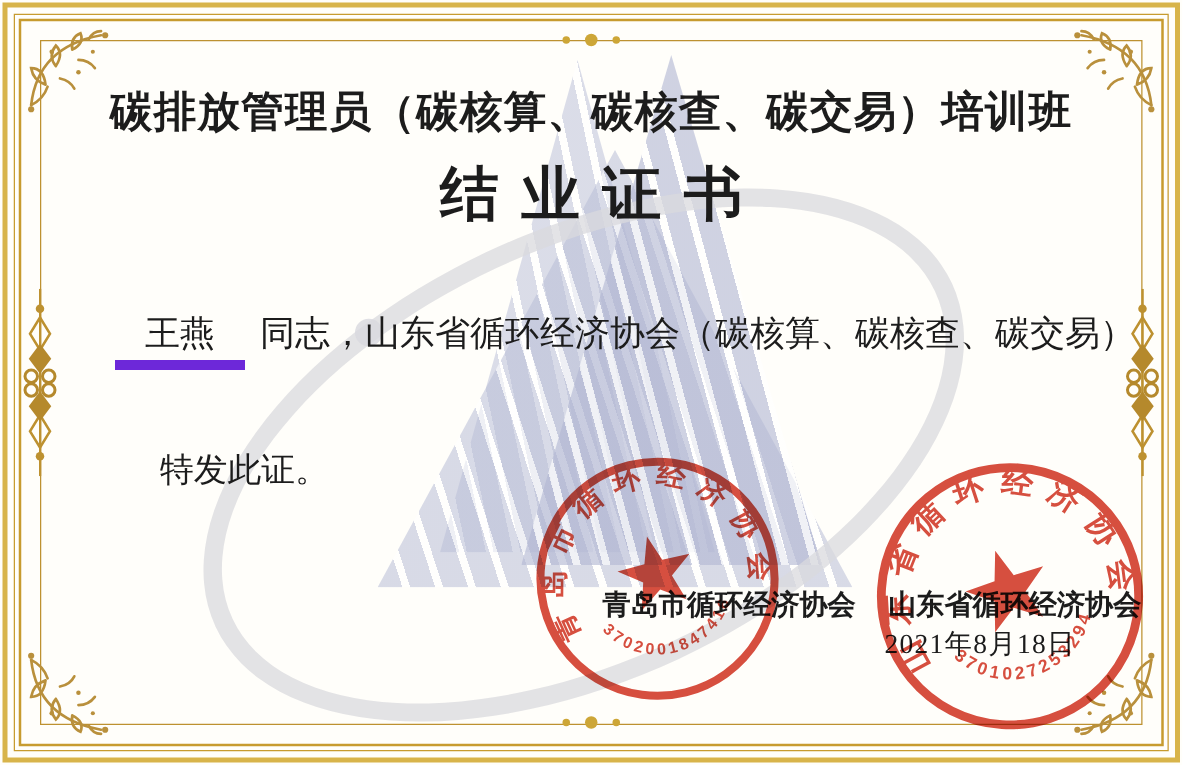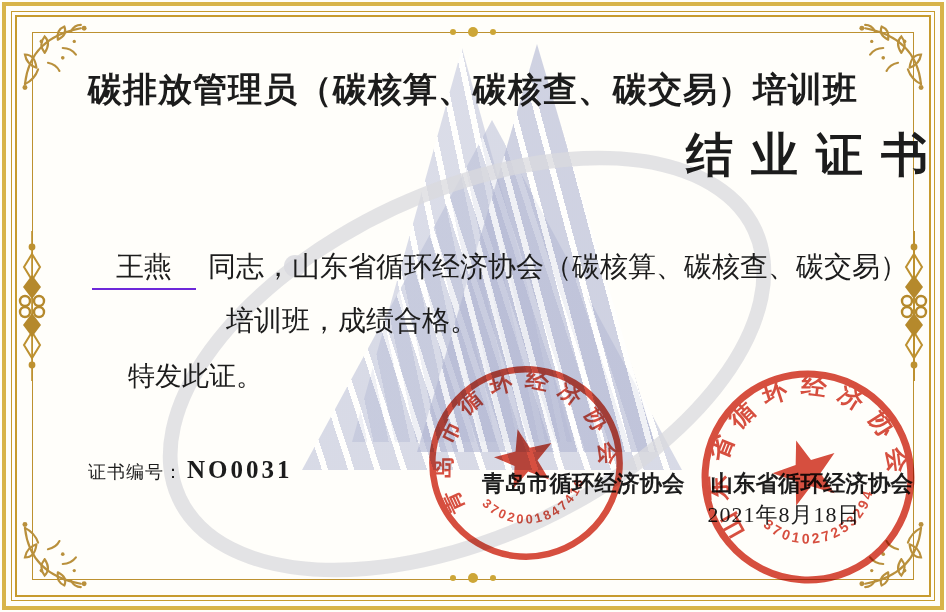--- a/index.html
+++ b/index.html
@@ -33,24 +33,24 @@
   .wm-tri3{left:280px;top:98px;width:380px;height:350px;
      background:repeating-linear-gradient(72deg,#b8bdd6 0 19px,#ffffff 19px 25px);opacity:.55;}
   .wm-ellipse{position:absolute;left:120px;top:162px;width:620px;height:330px;
      border:15px solid #dadade;border-radius:50%;transform:rotate(-25deg);opacity:.75;}
   .wm-dot{position:absolute;left:262px;top:233px;width:22px;height:22px;border-radius:50%;
      background:#d8d8de;opacity:.8;}
   
   .txt{position:absolute;z-index:2;white-space:nowrap;}
   .title{top:67px;left:0;right:0;text-align:center;font-size:34px;font-weight:bold;
      font-family:"Liberation Sans","DejaVu Sans",sans-serif;letter-spacing:1px;}
-  .subtitle{top:124px;left:0;right:0;text-align:right;font-size:47px;font-weight:bold;
+  .subtitle{top:124px;left:0;right:0;text-align:center;font-size:47px;font-weight:bold;
      font-family:"Liberation Sans","DejaVu Sans",sans-serif;letter-spacing:18px;padding-left:18px;}
   .line1{top:248px;left:92px;font-size:28px;}
-  .name{display:inline-block;min-width:96px;text-align:center;border-bottom:2px solid #6d28d9;
+  .name{display:inline-block;min-width:96px;text-align:center;border-bottom:8px solid #6d28d9;
      padding:0 4px 2px 4px;margin-right:12px;}
   .line2{top:302px;left:226px;font-size:28px;}
   .line3{top:358px;left:128px;font-size:27px;text-align:right;}
   .certno{top:456px;left:88px;display:flex;align-items:baseline;}
   .certno-label{font-size:18px;letter-spacing:1px;}
   .certno-value{font-size:25px;font-weight:bold;letter-spacing:3px;margin-left:4px;}
   .issuers{top:468px;left:482px;display:flex;gap:26px;font-size:22.5px;font-weight:600;
      font-family:"Liberation Sans","DejaVu Sans",sans-serif;}
   .date{top:500px;left:690px;width:188px;text-align:center;font-size:22px;letter-spacing:1px;}
   
@@ -191,27 +191,22 @@
       <circle cx="12" cy="6" r="3" fill="#cda637"></circle>
       <circle cx="52" cy="6" r="3" fill="#cda637"></circle>
   </svg>
 
   <div class="txt title">碳排放管理员（碳核算、碳核查、碳交易）培训班</div>
   <div class="txt subtitle">结业证书</div>
 
   <div class="txt line1">
     <span class="name">王燕</span><span>同志，山东省循环经济协会（碳核算、碳核查、碳交易）</span>
   </div>
-  <div class="txt line2">培训班，成绩合格。</div>
   <div class="txt line3">特发此证。</div>
 
-  <div class="txt certno">
-    <span class="certno-label">证书编号：</span>
-    <span class="certno-value">NO0031</span>
-  </div>
 
   <div class="txt issuers">
     <span>青岛市循环经济协会</span>
     <span>山东省循环经济协会</span>
   </div>
   <div class="txt date">2021年8月18日</div>
 
   <div class="seal seal-left">
     <svg viewBox="0 0 220 220">
       <circle cx="110" cy="110" r="102" fill="none" stroke="#d23b2b" stroke-width="7"></circle>

